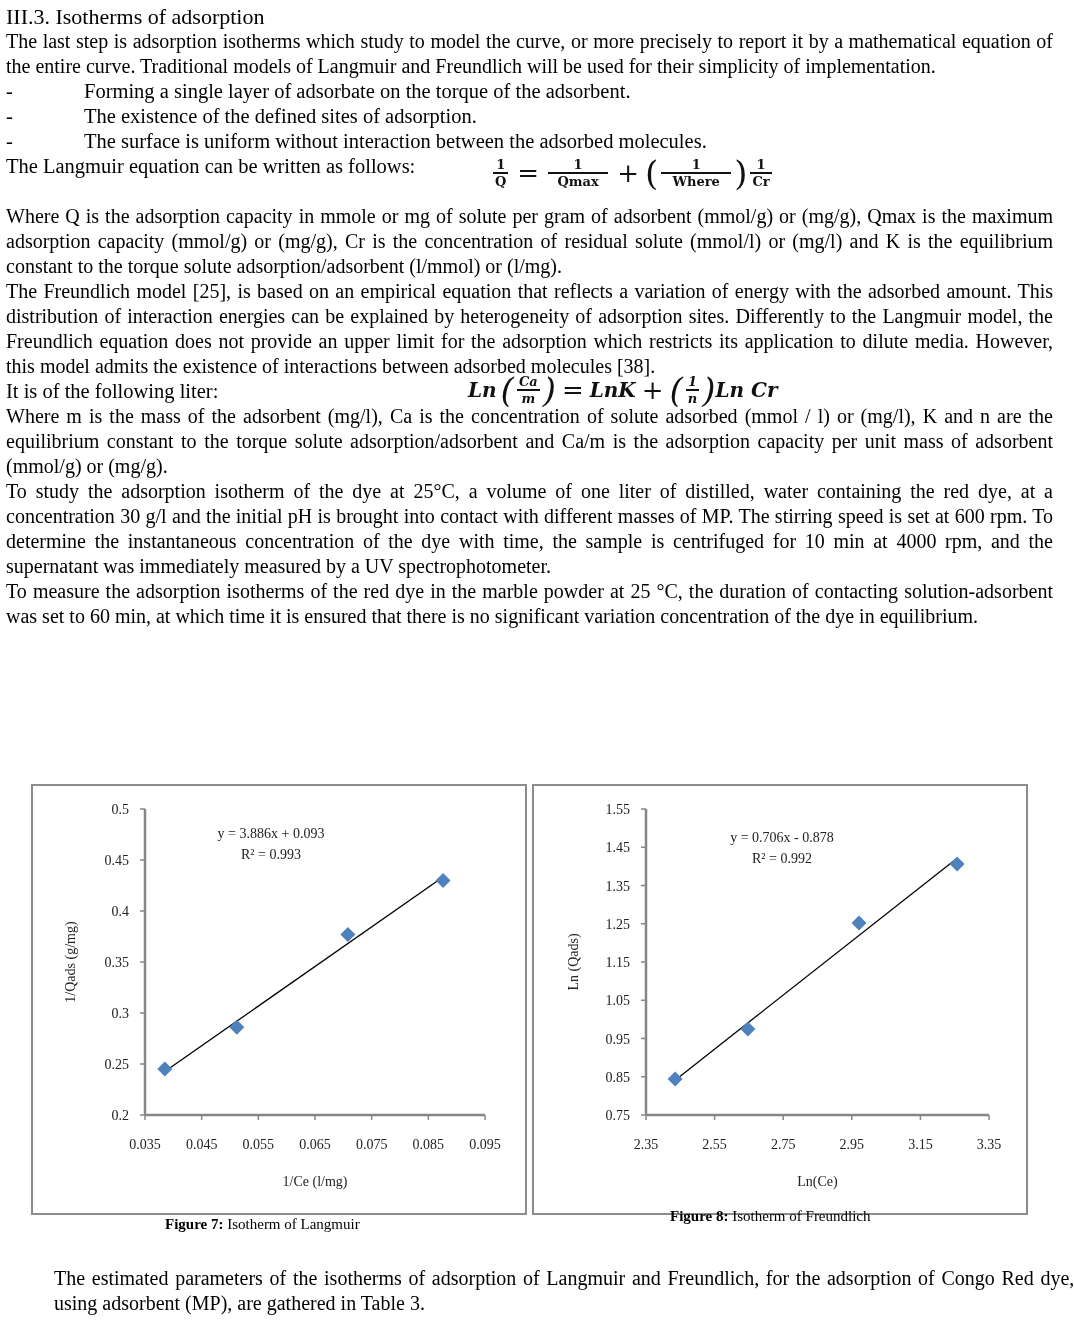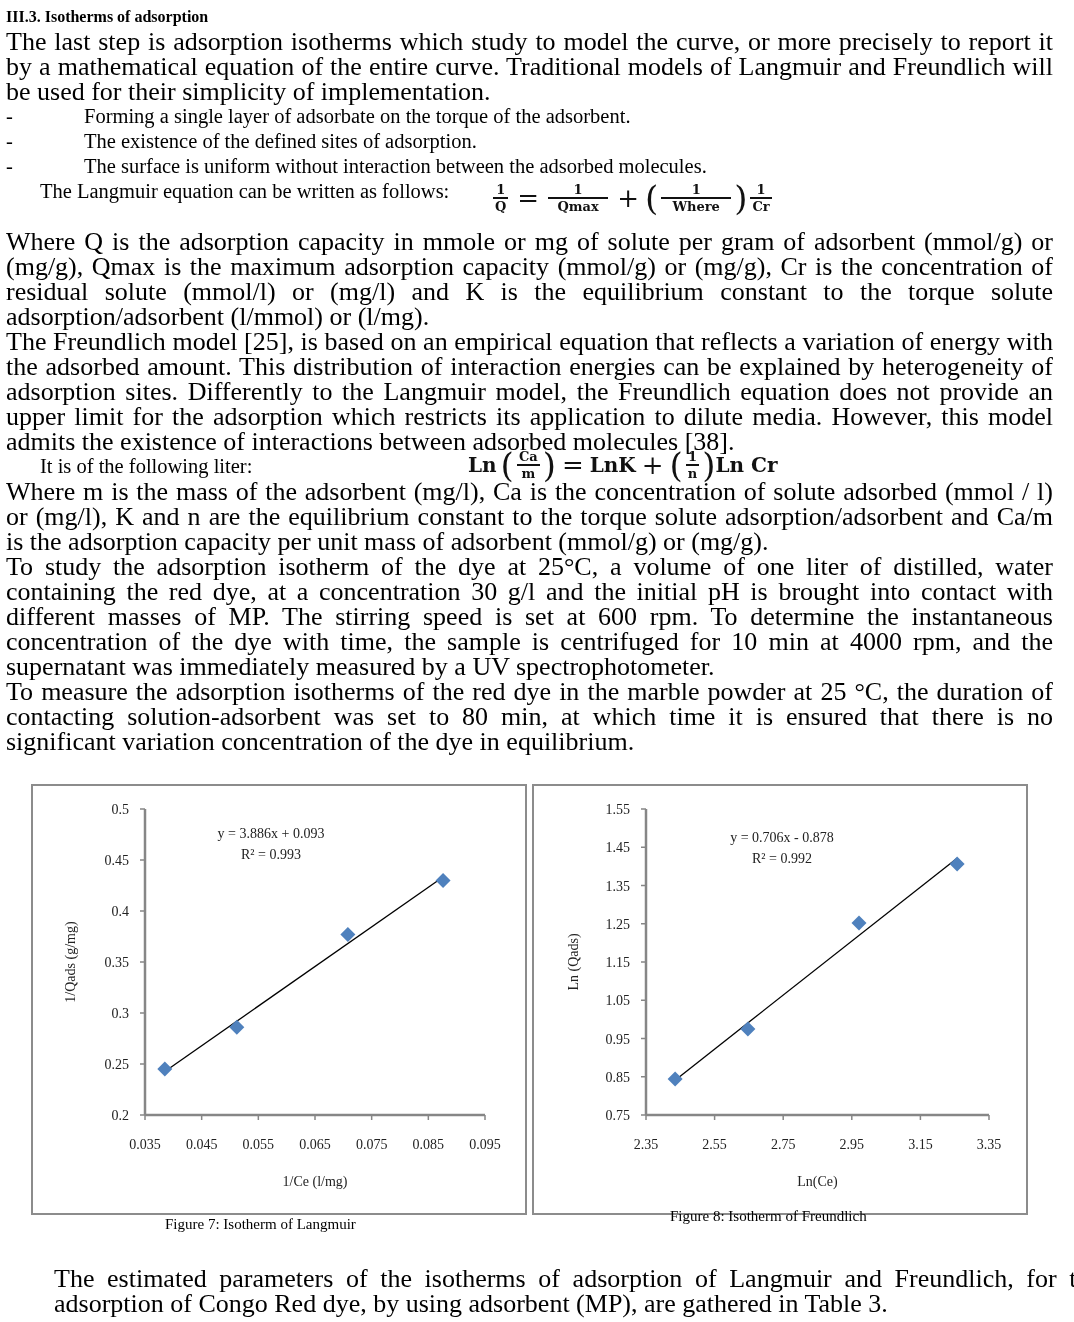--- a/index.html
+++ b/index.html
@@ -1,35 +1,35 @@
 <!DOCTYPE html>
 <html><head>
 <meta charset="utf-8">
 <style>
   html, body { margin: 0; padding: 0; background: #ffffff; }
   body { width: 1074px; height: 1322px; position: relative; overflow: hidden;
          font-family: "Liberation Serif", "DejaVu Serif", serif; color: #000; }
   .page { position: absolute; left: 6px; top: 4px; width: 1047px; }
-  .p { font-size: 26px; line-height: 25px; margin: 0; text-align: justify; }
-  .heading { font-weight: bold; font-size: 16px; line-height: 25px; margin: 0; }
+  .p { font-size: 20px; line-height: 25px; margin: 0; text-align: justify; }
+  .heading { font-weight: normal; font-size: 22px; line-height: 25px; margin: 0; }
   .bullet { display: flex; font-size: 20.5px; line-height: 25px; }
   .bullet .dash { width: 78px; }
   .eq-line { position: relative; height: 50px; }
-  .eq-line .lead { position: absolute; left: 0; top: 0; font-size: 20.5px; line-height: 25px; margin-left: 34px; }
+  .eq-line .lead { position: absolute; left: 0; top: 0; font-size: 20.5px; line-height: 25px; }
   .formula { position: absolute; font-family: "DejaVu Serif", serif; font-weight: bold; color: #111; display: flex; align-items: center; }
   .frac { display: inline-flex; flex-direction: column; align-items: center; margin: 0 3px; }
   .frac .num, .frac .den { font-size: 13px; line-height: 15px; padding: 0 2px; }
   .frac .bar { height: 2px; background: #111; width: 100%; }
   .op { font-size: 26px; margin: 0 6px; font-weight: normal; }
   .paren { font-size: 34px; font-weight: normal; line-height: 34px; }
 
   .fig { position: absolute; border: 2px solid #8c8c8c; background: #fff; box-sizing: border-box; }
   .fig svg { position: absolute; left: 0; top: 0; }
   .caption { position: absolute; font-size: 15px; font-family: "Liberation Serif", serif; }
-  .caption b { font-weight: normal; }
+  .caption b { font-weight: bold; }
 </style>
 </head>
 <body>
 
 <div class="page">
   <p class="heading">III.3. Isotherms of adsorption</p>
   <p class="p">The last step is adsorption isotherms which study to model the curve, or more precisely to report it by a mathematical equation of the entire curve. Traditional models of Langmuir and Freundlich will be used for their simplicity of implementation.</p>
   <div class="bullet">
       <span class="dash">-</span>
       <span style="margin-left:0">Forming a single layer of adsorbate on the torque of the adsorbent.</span>
@@ -71,21 +71,21 @@
           <span class="den">Cr</span>
         </span>
     </div>
   </div>
 
   <p class="p">Where Q is the adsorption capacity in mmole or mg of solute per gram of adsorbent (mmol/g) or (mg/g), Qmax is the maximum adsorption capacity (mmol/g) or (mg/g), Cr is the concentration of residual solute (mmol/l) or (mg/l) and K is the equilibrium constant to the torque solute adsorption/adsorbent (l/mmol) or (l/mg).</p>
   <p class="p">The Freundlich model [25], is based on an empirical equation that reflects a variation of energy with the adsorbed amount. This distribution of interaction energies can be explained by heterogeneity of adsorption sites. Differently to the Langmuir model, the Freundlich equation does not provide an upper limit for the adsorption which restricts its application to dilute media. However, this model admits the existence of interactions between adsorbed molecules [38].</p>
 
   <div class="eq-line" style="height:25px;">
     <span class="lead">It is of the following liter:</span>
-    <div class="formula" style="left:462px; top:-6px; font-size:20px;">
+    <div class="formula" style="left:462px; top:-6px; font-size:20px;font-style:italic;">
       <span>Ln</span>
       <span class="paren" style="margin-left:4px">(</span>
       <span class="frac">
           <span class="num">Ca</span>
           <span class="bar"></span>
           <span class="den">m</span>
         </span>
       <span class="paren">)</span>
       <span class="op">=</span>
       <span>LnK</span>
@@ -96,21 +96,21 @@
           <span class="bar"></span>
           <span class="den">n</span>
         </span>
       <span class="paren">)</span>
       <span>Ln Cr</span>
     </div>
   </div>
 
   <p class="p">Where m is the mass of the adsorbent (mg/l), Ca is the concentration of solute adsorbed (mmol / l) or (mg/l), K and n are the equilibrium constant to the torque solute adsorption/adsorbent and Ca/m is the adsorption capacity per unit mass of adsorbent (mmol/g) or (mg/g).</p>
   <p class="p">To study the adsorption isotherm of the dye at 25°C, a volume of one liter of distilled, water containing the red dye, at a concentration 30 g/l and the initial pH is brought into contact with different masses of MP. The stirring speed is set at 600 rpm. To determine the instantaneous concentration of the dye with time, the sample is centrifuged for 10 min at 4000 rpm, and the supernatant was immediately measured by a UV spectrophotometer.</p>
-  <p class="p">To measure the adsorption isotherms of the red dye in the marble powder at 25 °C, the duration of contacting solution-adsorbent was set to 80 min, at which time it is ensured that there is no significant variation concentration of the dye in equilibrium.</p>
+  <p class="p">To measure the adsorption isotherms of the red dye in the marble powder at 25 °C, the duration of contacting solution-adsorbent was set to 60 min, at which time it is ensured that there is no significant variation concentration of the dye in equilibrium.</p>
 </div>
 
 <div class="fig" style="left:31px; top:784px; width:496px; height:431px;">
   <svg id="chart0" width="496" height="431">
       <line x1="112" y1="23" x2="112" y2="329" stroke="#868686" stroke-width="2.5"></line>
       <line x1="112" y1="329" x2="452" y2="329" stroke="#868686" stroke-width="2.5"></line>
       <line x1="107" y1="329" x2="112" y2="329" stroke="#868686" stroke-width="1.5"></line>
       <text x="96" y="334" text-anchor="end" style="font-family:&quot;Liberation Serif&quot;,serif;font-size:14px;fill:#222">0.2</text>
       <line x1="107" y1="278" x2="112" y2="278" stroke="#868686" stroke-width="1.5"></line>
       <text x="96" y="283" text-anchor="end" style="font-family:&quot;Liberation Serif&quot;,serif;font-size:14px;fill:#222">0.25</text>

